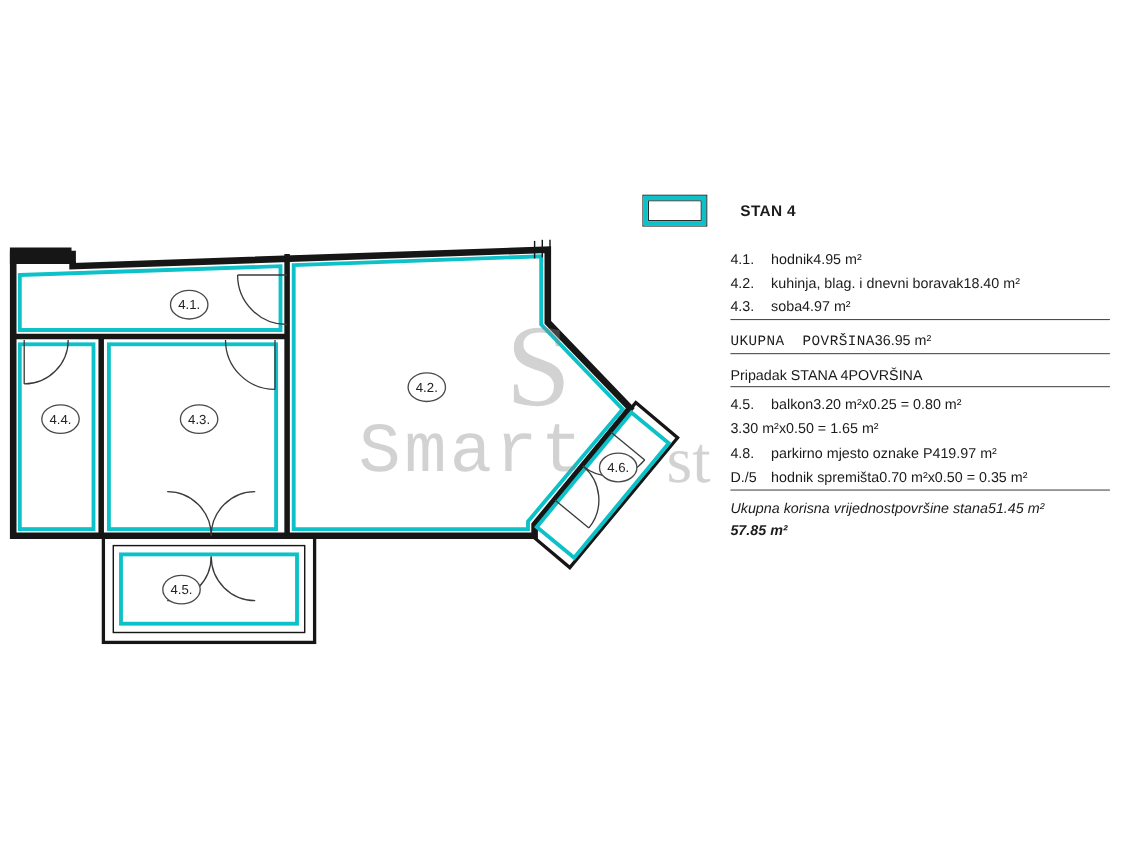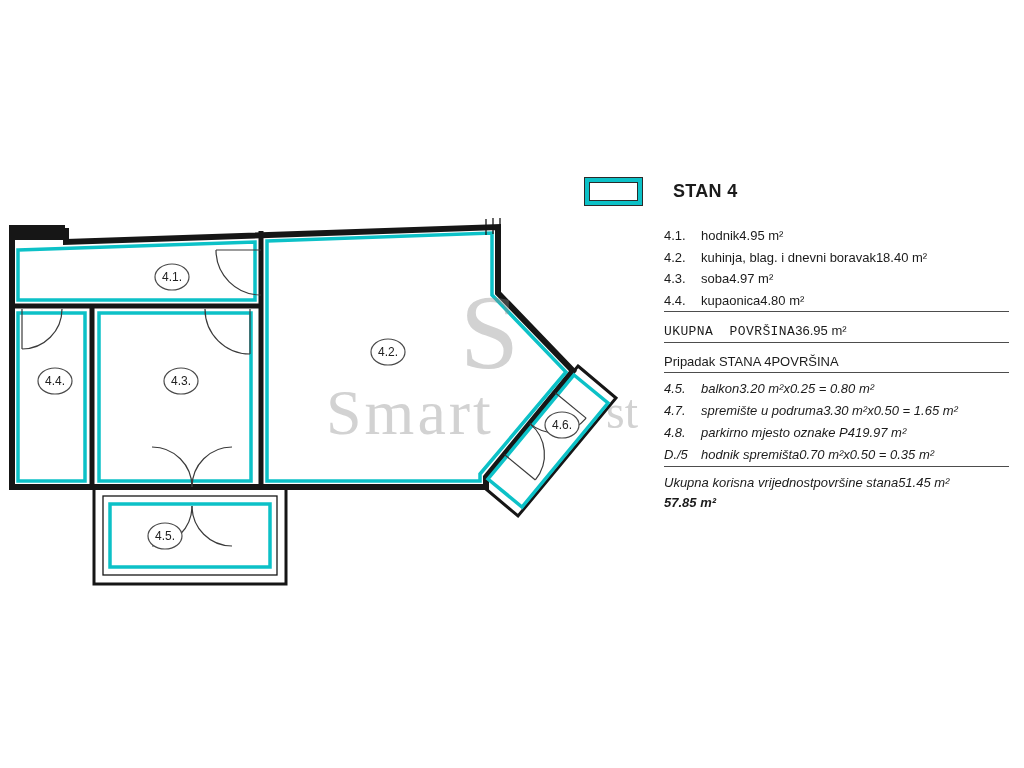--- a/index.html
+++ b/index.html
@@ -5,44 +5,44 @@
   * { margin:0; padding:0; box-sizing:border-box; }
   html,body { width:1024px; height:768px; background:#ffffff;
               font-family:"Liberation Sans", sans-serif; }
   .stage { position:relative; width:1024px; height:768px; background:#fff; overflow:hidden; }
   .plan { position:absolute; left:0; top:0; }
 
   
   .wm { position:absolute; font-family:"Liberation Serif", serif; color:#8a8a8a;
         opacity:.38; pointer-events:none; z-index:3; }
   .wm-s    { left:460px; top:272px; font-size:106px; }
-  .wm-word { left:326px; top:376px; font-size:64px; letter-spacing:3px; }
-  .wm-frag { left:606px; top:384px; font-size:48px; }
+  .wm-word { left:326px; top:376px; font-size:64px; letter-spacing:3px;font-family:Liberation Mono, monospace; }
+  .wm-frag { left:606px; top:384px; font-size:60px; }
 
   
   .legend { position:absolute; left:585px; top:176px; width:424px; z-index:4;
             font-size:13px; color:#1b1b1b; }
   .legend-head { display:flex; align-items:center; height:30px; margin-bottom:19px; }
   .swatch { width:57px; height:27px; background:#fff; border:4px solid #0cc1c7;
             box-shadow:0 0 0 1px #2a2a2a, inset 0 0 0 1px #2a2a2a; }
-  .legend-title { font-weight:bold; font-size:18px; margin-left:31px; letter-spacing:.3px; }
+  .legend-title { font-weight:bold; font-size:14px; margin-left:31px; letter-spacing:.3px; }
   .legend-body { margin-left:79px; }
   .t-row { display:flex; justify-content:flex-start; align-items:baseline; line-height:21.5px; }
   .code { display:inline-block; width:37px; }
   .val { text-align:right; white-space:nowrap; }
   hr.sep { border:none; border-top:1px solid #4d4d4d; margin:0; }
   .sep-a { margin-top:9px; }
   .sep-b { margin-top:9px; }
   .sep-c { margin-top:8px; }
   .sep-d { margin-top:13px; }
   .total-row { margin-top:8px; line-height:21px; }
   .total-row .lbl { white-space:pre; letter-spacing:.4px;font-family:Liberation Mono, monospace; }
   .annex-head { margin-top:8px; font-weight:normal; line-height:21px; }
   .annex-rows { margin-top:5px; }
-  .annex-rows .t-row { line-height:22px;font-style:italic; }
+  .annex-rows .t-row { line-height:22px; }
   .summary { margin-top:6px;font-style:italic; }
   .summary .t-row { line-height:20px; }
   .bold { font-weight:bold; }
 </style>
 </head>
 <body>
 
 <div class="stage">
 
   <svg class="plan" width="1024" height="768" viewBox="0 0 1024 768">
@@ -148,24 +148,20 @@
           <span class="val">4.95 m²</span>
         </div>
         <div class="t-row">
           <span><span class="code">4.2.</span><span>kuhinja, blag. i dnevni boravak</span></span>
           <span class="val">18.40 m²</span>
         </div>
         <div class="t-row">
           <span><span class="code">4.3.</span><span>soba</span></span>
           <span class="val">4.97 m²</span>
         </div>
-        <div class="t-row">
-          <span><span class="code">4.4.</span><span>kupaonica</span></span>
-          <span class="val">4.80 m²</span>
-        </div>
       </div>
 
       <hr class="sep sep-a">
 
       <div class="t-row total-row">
         <span class="lbl">UKUPNA  POVRŠINA</span>
         <span class="val">36.95 m²</span>
       </div>
 
       <hr class="sep sep-b">
@@ -176,21 +172,20 @@
       </div>
 
       <hr class="sep sep-c">
 
       <div class="annex-rows">
         <div class="t-row">
           <span><span class="code">4.5.</span><span>balkon</span></span>
           <span class="val">3.20 m²x0.25 = 0.80 m²</span>
         </div>
         <div class="t-row">
-          <span><span class="code">4.7.</span><span>spremište u podruma</span></span>
           <span class="val">3.30 m²x0.50 = 1.65 m²</span>
         </div>
         <div class="t-row">
           <span><span class="code">4.8.</span><span>parkirno mjesto oznake P4</span></span>
           <span class="val">19.97 m²</span>
         </div>
         <div class="t-row">
           <span><span class="code">D./5</span><span>hodnik spremišta</span></span>
           <span class="val">0.70 m²x0.50 = 0.35 m²</span>
         </div>

